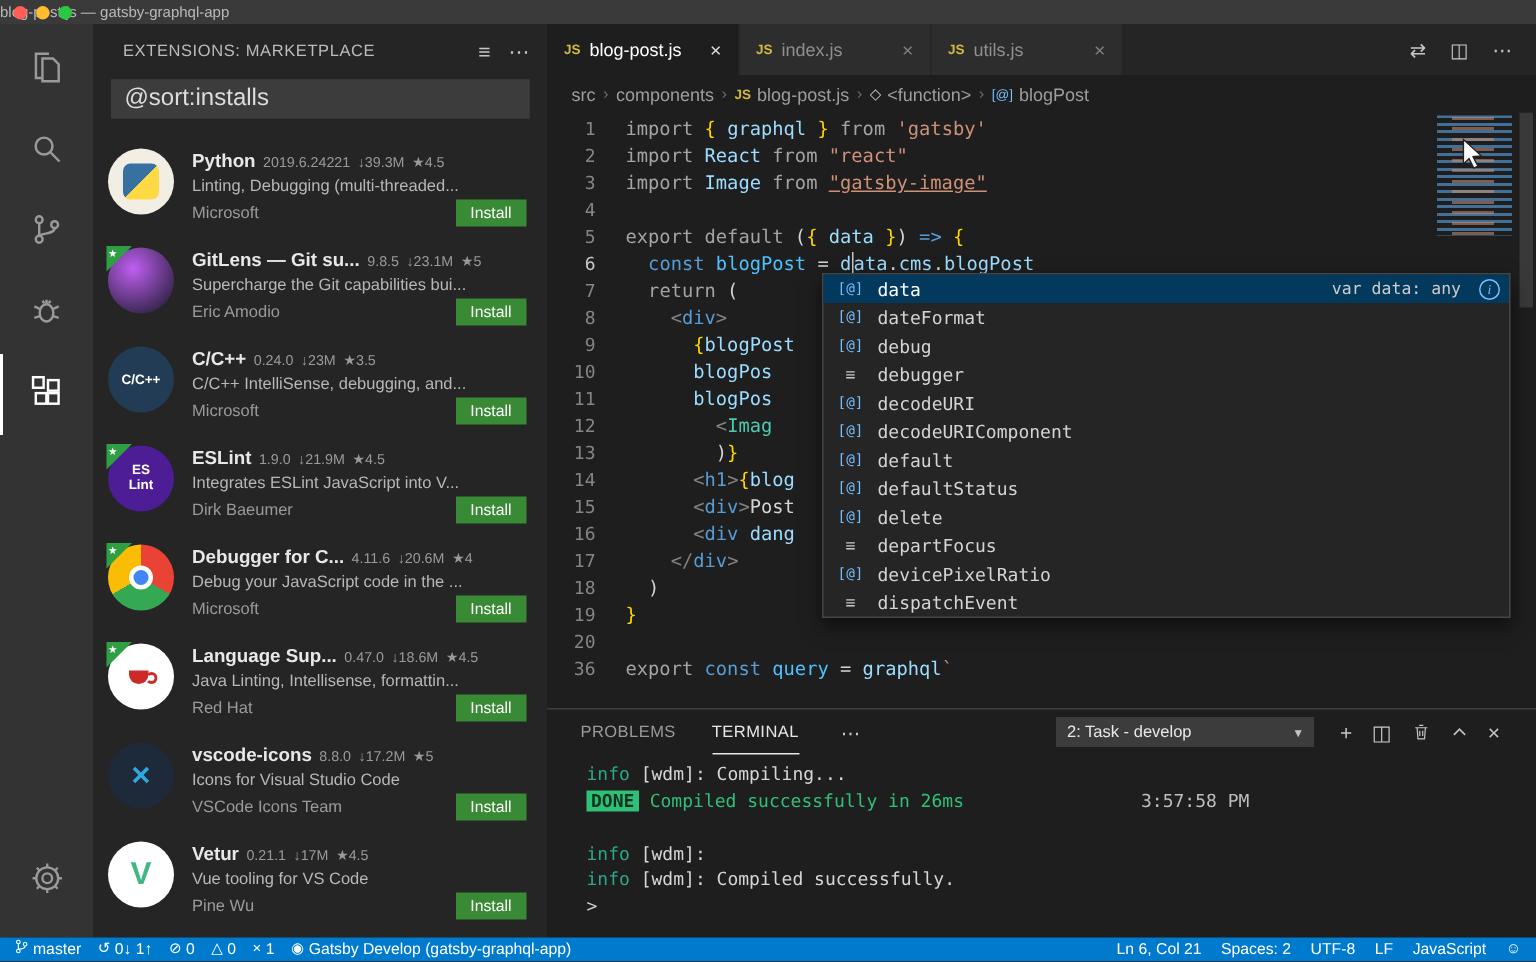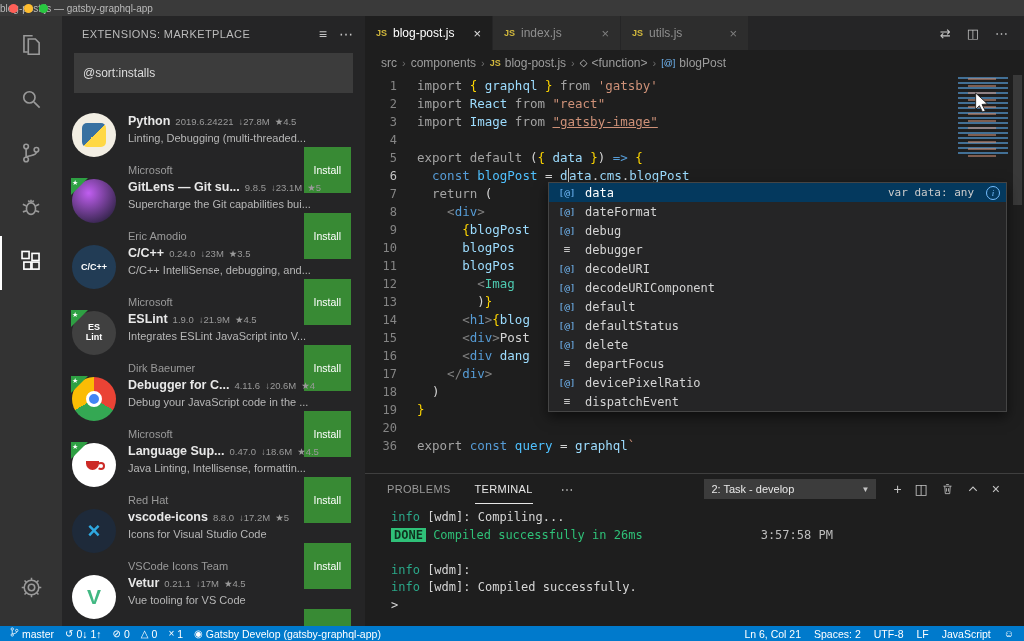--- a/index.html
+++ b/index.html
@@ -22,50 +22,50 @@
   .act-item.active{border-left:2px solid #fff;}
   .act-item.active svg{stroke:#ffffff;}
   .act-spacer{flex:1;}
   .act-item.gear{margin-bottom:10px;}
 
   
   .sidebar{flex:0 0 303px;background:#252526;display:flex;flex-direction:column;min-height:0;}
   .side-header{flex:0 0 35px;display:flex;align-items:center;padding:0 12px 0 20px;}
   .sh-title{flex:1;font-size:11px;color:#bbbbbb;letter-spacing:.4px;}
   .sh-icon{color:#c5c5c5;font-size:14px;margin-left:12px;}
-  .search-box{margin:2px 12px 10px;height:40px;background:#3c3c3c;border:1px solid #3c3c3c;color:#dddddd;font-size:12px;padding:0 8px;width:279px;outline:none;font-family:"Liberation Sans",sans-serif;}
+  .search-box{margin:2px 12px 10px;height:26px;background:#3c3c3c;border:1px solid #3c3c3c;color:#dddddd;font-size:16px;padding:0 8px;width:279px;outline:none;font-family:"Liberation Sans",sans-serif;}
   .ext-list{flex:1;overflow:hidden;}
   .ext-row{position:relative;height:66px;display:flex;padding:10px 0 0 10px;}
   .ext-icon{width:44px;height:44px;border-radius:50%;flex:0 0 44px;display:flex;align-items:center;justify-content:center;overflow:hidden;}
   .ext-icon.python{background:#f2eee3;}
   .py-logo{width:24px;height:24px;border-radius:5px;background:linear-gradient(135deg,#3871a1 0 50%,#ffd845 50% 100%);}
   .ext-icon.gitlens{background:radial-gradient(circle at 38% 32%,#c05ef0,#37264f 78%);}
   .ext-icon.cpp{background:#223c55;}
   .ext-icon.cpp .logo-text{color:#fff;font-size:9px;font-weight:bold;}
-  .ext-icon.eslint{background:#404040;}
+  .ext-icon.eslint{background:#4c1d95;}
   .ext-icon.eslint .logo-text{color:#fff;font-size:9px;font-weight:bold;width:22px;text-align:center;line-height:1.1;}
   .ext-icon.chrome{background:conic-gradient(#ea4335 0 33.3%,#34a853 33.3% 66.6%,#fbbc05 66.6% 100%);}
   .chrome-center{width:16px;height:16px;border-radius:50%;background:#4285f4;border:3px solid #fff;}
   .ext-icon.redhat{background:#ffffff;}
   .cup{width:13px;height:9px;background:#cc2a26;border-radius:0 0 7px 7px;position:relative;margin-right:4px;}
   .cup:after{content:"";position:absolute;right:-6px;top:1px;width:4px;height:4px;border:2px solid #cc2a26;border-radius:50%;border-left-color:transparent;}
   .ext-icon.vsicons{background:#1e2a3a;}
   .ext-icon.vsicons .logo-text{color:#2fa8e0;font-size:22px;font-weight:bold;}
   .ext-icon.vetur{background:#ffffff;}
   .ext-icon.vetur .logo-text{color:#41b883;font-size:21px;font-weight:bold;}
   .flag{position:absolute;left:9px;top:9px;width:0;height:0;border-top:17px solid #2ea043;border-right:17px solid transparent;z-index:2;}
   .flag-star{position:absolute;left:1px;top:-16px;font-size:7px;color:#fff;}
   .ext-body{flex:1;min-width:0;padding:1px 8px 0 12px;}
   .ext-line1{display:flex;align-items:baseline;gap:5px;white-space:nowrap;overflow:hidden;}
   .ext-name{font-weight:bold;color:#e8e8e8;font-size:12.5px;}
   .ext-ver,.ext-dl,.ext-rating{font-size:9.5px;color:#9a9a9a;}
   .ext-desc{font-size:11px;color:#b7b7b7;margin-top:4px;white-space:nowrap;overflow:hidden;text-overflow:clip;max-width:218px;}
   .ext-line3{display:flex;align-items:center;margin-top:3px;}
   .ext-pub{font-size:11px;color:#9a9a9a;flex:1;}
-  .install-btn{background:#388a34;color:#fff;font-size:10.5px;border:none;padding:17px 10px;margin-right:6px;font-family:"Liberation Sans",sans-serif;cursor:pointer;}
+  .install-btn{background:#388a34;color:#fff;font-size:10.5px;border:none;padding:3px 10px;margin-right:6px;font-family:"Liberation Sans",sans-serif;cursor:pointer;}
 
   
   .editor-col{flex:1;display:flex;flex-direction:column;min-width:0;background:#1e1e1e;}
   .tabbar{flex:0 0 34px;background:#252526;display:flex;align-items:stretch;}
   .tabs{display:flex;}
   .tab{display:flex;align-items:center;gap:6px;padding:0 11px;background:#2d2d2d;color:#8f8f8f;font-size:12px;border-right:1px solid #252526;min-width:128px;}
   .tab.active{background:#1e1e1e;color:#ffffff;}
   .js-badge{color:#d3b93d;font-size:9px;font-weight:bold;}
   .tab-close{margin-left:auto;font-size:13px;opacity:.85;}
   .tab-actions{margin-left:auto;display:flex;align-items:center;gap:16px;padding:0 16px;color:#c5c5c5;font-size:13px;}
@@ -199,21 +199,21 @@
       <input class="search-box" value="@sort:installs" style="">
       <div class="ext-list">
           <div class="ext-row">
             <div class="ext-icon python">
               <div class="py-logo"></div>
             </div>
             <div class="ext-body">
               <div class="ext-line1">
                 <span class="ext-name">Python</span>
                 <span class="ext-ver">2019.6.24221</span>
-                <span class="ext-dl">↓27.8M</span>
+                <span class="ext-dl">↓39.3M</span>
                 <span class="ext-rating">★4.5</span>
               </div>
               <div class="ext-desc">Linting, Debugging (multi-threaded...</div>
               <div class="ext-line3">
                 <span class="ext-pub">Microsoft</span>
                 <button class="install-btn">Install</button>
               </div>
             </div>
           </div>
           <div class="ext-row">

